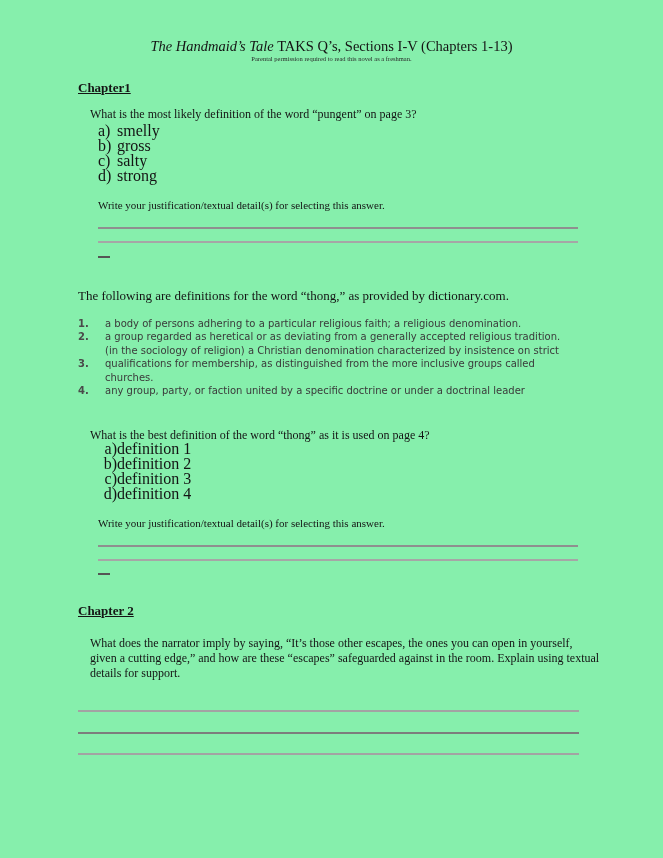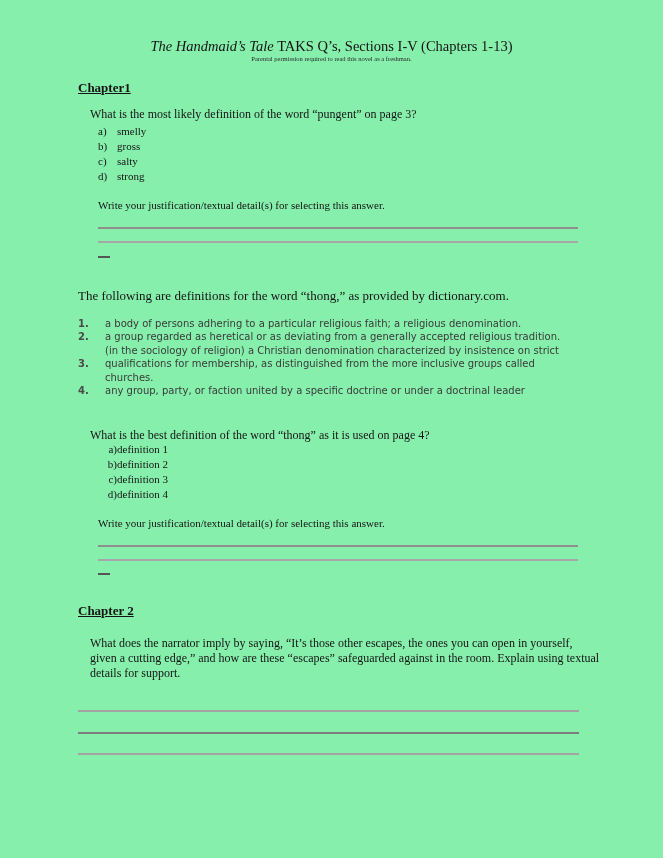--- a/index.html
+++ b/index.html
@@ -15,21 +15,21 @@
 
   .chap-heading { position:absolute; left:78px; font-size:13px; font-weight:bold; text-decoration:underline; }
   .h-ch1 { top:80px; }
   .h-ch2 { top:603px;text-align:center; }
 
   .q { position:absolute; left:90px; width:512px; font-size:12px; line-height:15.2px; }
   .q1 { top:107px; }
   .q2 { top:428px;font-family:Liberation Serif, serif; }
   .q3 { top:636px; }
 
-  .opts { position:absolute; left:98px; font-size:11px; }
+  .opts { position:absolute; left:98px; font-size:16px; }
   .opts-1 { top:124px; }
   .opts-2 { top:442px;text-align:right; }
   .opt { height:14.9px; line-height:14.9px; }
   .opt .letter { display:inline-block; width:19px; }
 
   .prompt { position:absolute; left:98px; font-size:11px; }
   .prompt-1 { top:199px; }
   .prompt-2 { top:517px; }
 
   .answer-line { position:absolute; left:98px; width:480px; height:2px; background:#8f8f8f; }

